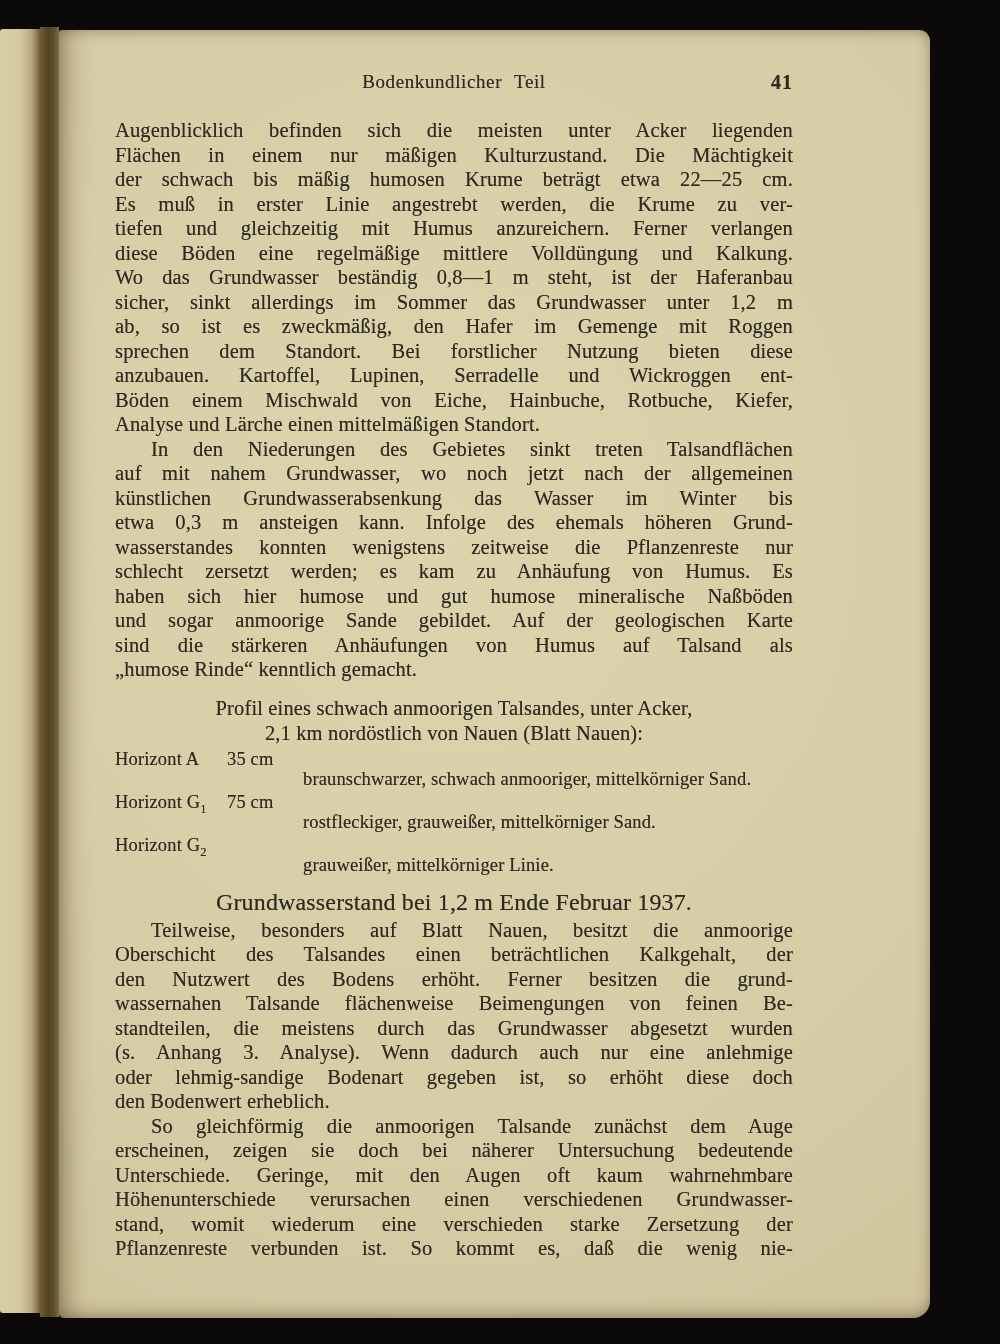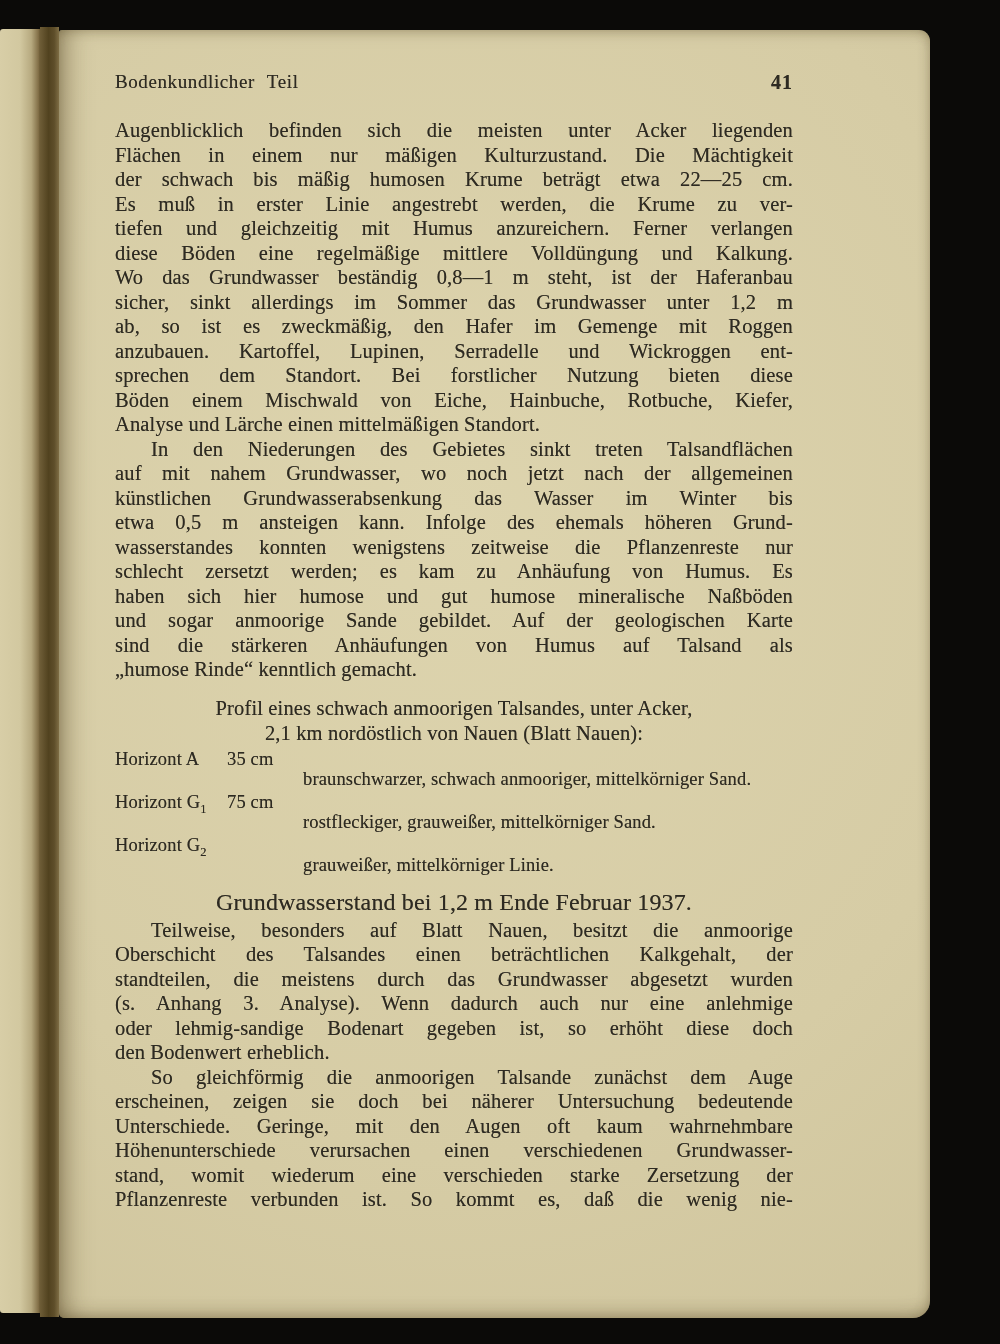--- a/index.html
+++ b/index.html
@@ -35,21 +35,21 @@
       inset 0 7px 14px -9px rgba(70,52,20,0.30);
   }
   .text-block {
     position:absolute; left:56px; top:40px; width:678px;
     color:#2d2a22;
     font-size:20.5px; line-height:24.5px; letter-spacing:0.15px;
     text-shadow:0 0 0.5px rgba(45,40,28,0.55);
   }
 
   .running-header { position:relative; height:26px; margin-bottom:22px; font-size:19px; }
-  .header-title { display:block; word-spacing:7px; letter-spacing:0.6px; }
+  .header-title { display:block; text-align:center; word-spacing:7px; letter-spacing:0.6px; }
   .page-number { position:absolute; right:0; top:0; font-weight:bold; font-size:20px; letter-spacing:1px; }
 
   .para .tline { text-align:justify; text-align-last:justify; }
   .para .tline:last-child { text-align-last:left; }
   .para.justify-all .tline:last-child { text-align-last:justify; }
   .para.indent .tline:first-child { text-indent:36px; }
 
   .profile { margin-top:14px; margin-bottom:4px; }
   .profile .centered .tline { text-align:right; text-align-last:center; line-height:25px; }
   .profile-table { font-size:18.5px; line-height:23px; margin-top:2px; }
@@ -78,31 +78,31 @@
       <div class="para">
           <div class="tline">Augenblicklich befinden sich die meisten unter Acker liegenden</div>
           <div class="tline">Flächen in einem nur mäßigen Kulturzustand. Die Mächtigkeit</div>
           <div class="tline">der schwach bis mäßig humosen Krume beträgt etwa 22—25 cm.</div>
           <div class="tline">Es muß in erster Linie angestrebt werden, die Krume zu ver-</div>
           <div class="tline">tiefen und gleichzeitig mit Humus anzureichern. Ferner verlangen</div>
           <div class="tline">diese Böden eine regelmäßige mittlere Volldüngung und Kalkung.</div>
           <div class="tline">Wo das Grundwasser beständig 0,8—1 m steht, ist der Haferanbau</div>
           <div class="tline">sicher, sinkt allerdings im Sommer das Grundwasser unter 1,2 m</div>
           <div class="tline">ab, so ist es zweckmäßig, den Hafer im Gemenge mit Roggen</div>
+          <div class="tline">sprechen dem Standort. Bei forstlicher Nutzung bieten diese</div>
           <div class="tline">anzubauen. Kartoffel, Lupinen, Serradelle und Wickroggen ent-</div>
-          <div class="tline">sprechen dem Standort. Bei forstlicher Nutzung bieten diese</div>
           <div class="tline">Böden einem Mischwald von Eiche, Hainbuche, Rotbuche, Kiefer,</div>
           <div class="tline">Analyse und Lärche einen mittelmäßigen Standort.</div>
         </div>
 
       <div class="para indent">
           <div class="tline">In den Niederungen des Gebietes sinkt treten Talsandflächen</div>
           <div class="tline">auf mit nahem Grundwasser, wo noch jetzt nach der allgemeinen</div>
           <div class="tline">künstlichen Grundwasserabsenkung das Wasser im Winter bis</div>
-          <div class="tline">etwa 0,5 m ansteigen kann. Infolge des ehemals höheren Grund-</div>
+          <div class="tline">etwa 0,3 m ansteigen kann. Infolge des ehemals höheren Grund-</div>
           <div class="tline">wasserstandes konnten wenigstens zeitweise die Pflanzenreste nur</div>
           <div class="tline">schlecht zersetzt werden; es kam zu Anhäufung von Humus. Es</div>
           <div class="tline">haben sich hier humose und gut humose mineralische Naßböden</div>
           <div class="tline">und sogar anmoorige Sande gebildet. Auf der geologischen Karte</div>
           <div class="tline">sind die stärkeren Anhäufungen von Humus auf Talsand als</div>
           <div class="tline">„humose Rinde“ kenntlich gemacht.</div>
         </div>
 
       <div class="profile">
         <div class="centered">
@@ -127,20 +127,22 @@
             <span class="pdesc">grauweißer, mittelkörniger Linie.</span>
           </div>
         </div>
 
         <div class="profile-footnote">Grundwasserstand bei 1,2 m Ende Februar 1937.</div>
       </div>
 
       <div class="para indent">
           <div class="tline">Teilweise, besonders auf Blatt Nauen, besitzt die anmoorige</div>
           <div class="tline">Oberschicht des Talsandes einen beträchtlichen Kalkgehalt, der</div>
+          <div class="tline">den Nutzwert des Bodens erhöht. Ferner besitzen die grund-</div>
+          <div class="tline">wassernahen Talsande flächenweise Beimengungen von feinen Be-</div>
           <div class="tline">standteilen, die meistens durch das Grundwasser abgesetzt wurden</div>
           <div class="tline">(s. Anhang 3. Analyse). Wenn dadurch auch nur eine anlehmige</div>
           <div class="tline">oder lehmig-sandige Bodenart gegeben ist, so erhöht diese doch</div>
           <div class="tline">den Bodenwert erheblich.</div>
         </div>
 
       <div class="para indent justify-all">
           <div class="tline">So gleichförmig die anmoorigen Talsande zunächst dem Auge</div>
           <div class="tline">erscheinen, zeigen sie doch bei näherer Untersuchung bedeutende</div>
           <div class="tline">Unterschiede. Geringe, mit den Augen oft kaum wahrnehmbare</div>

